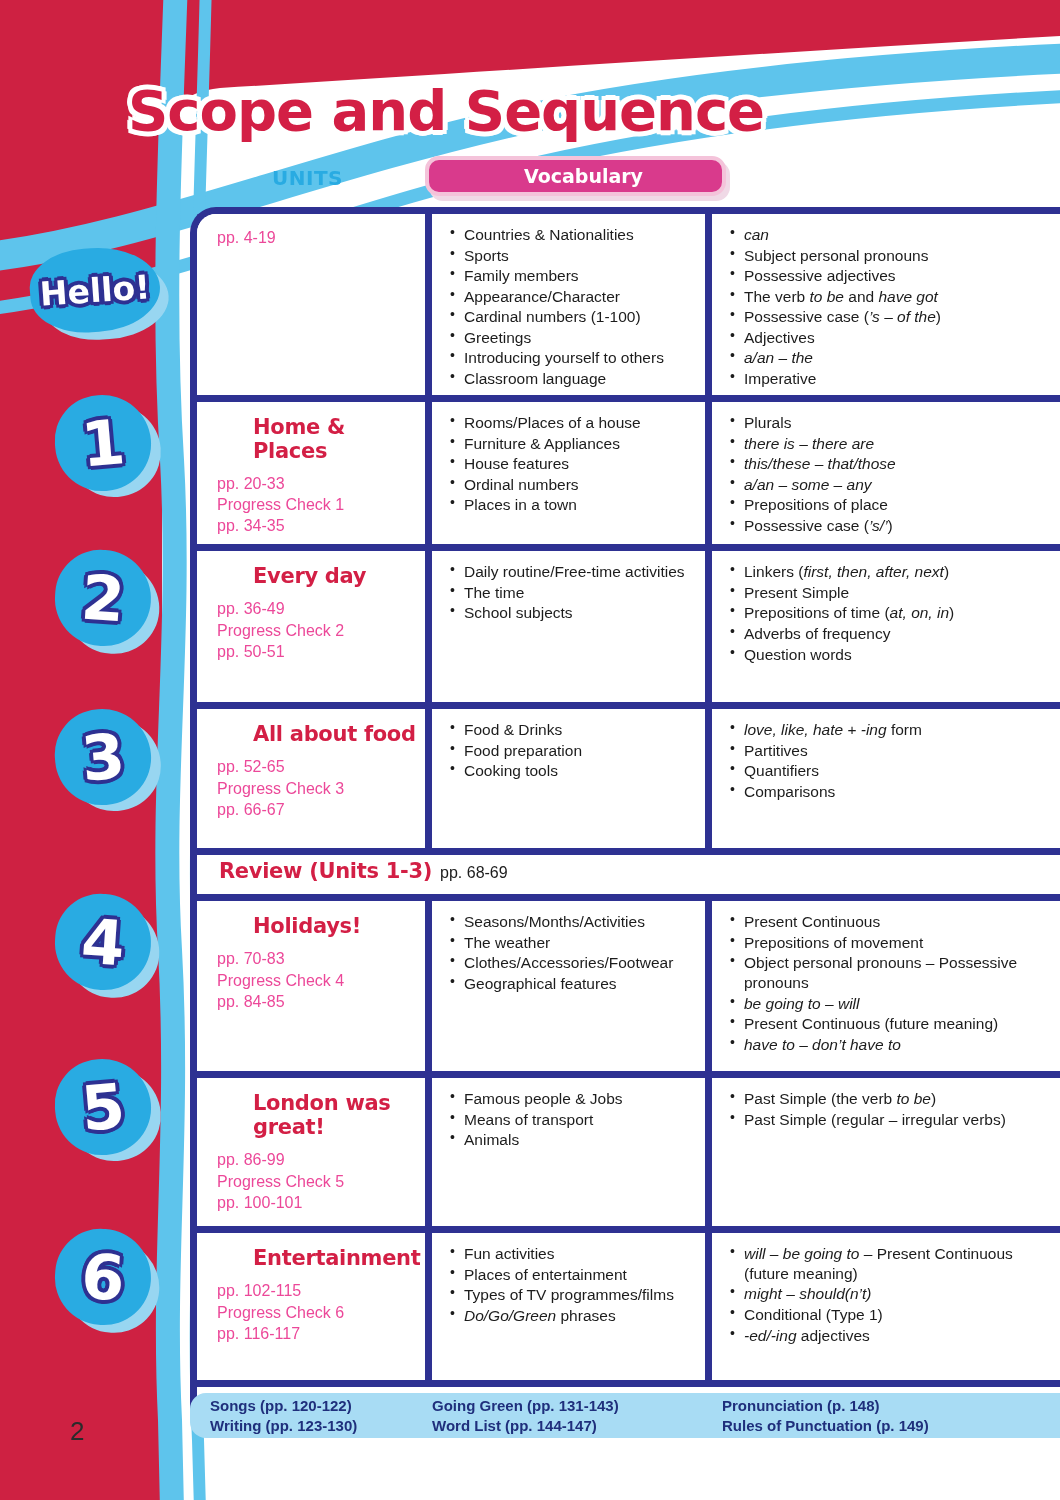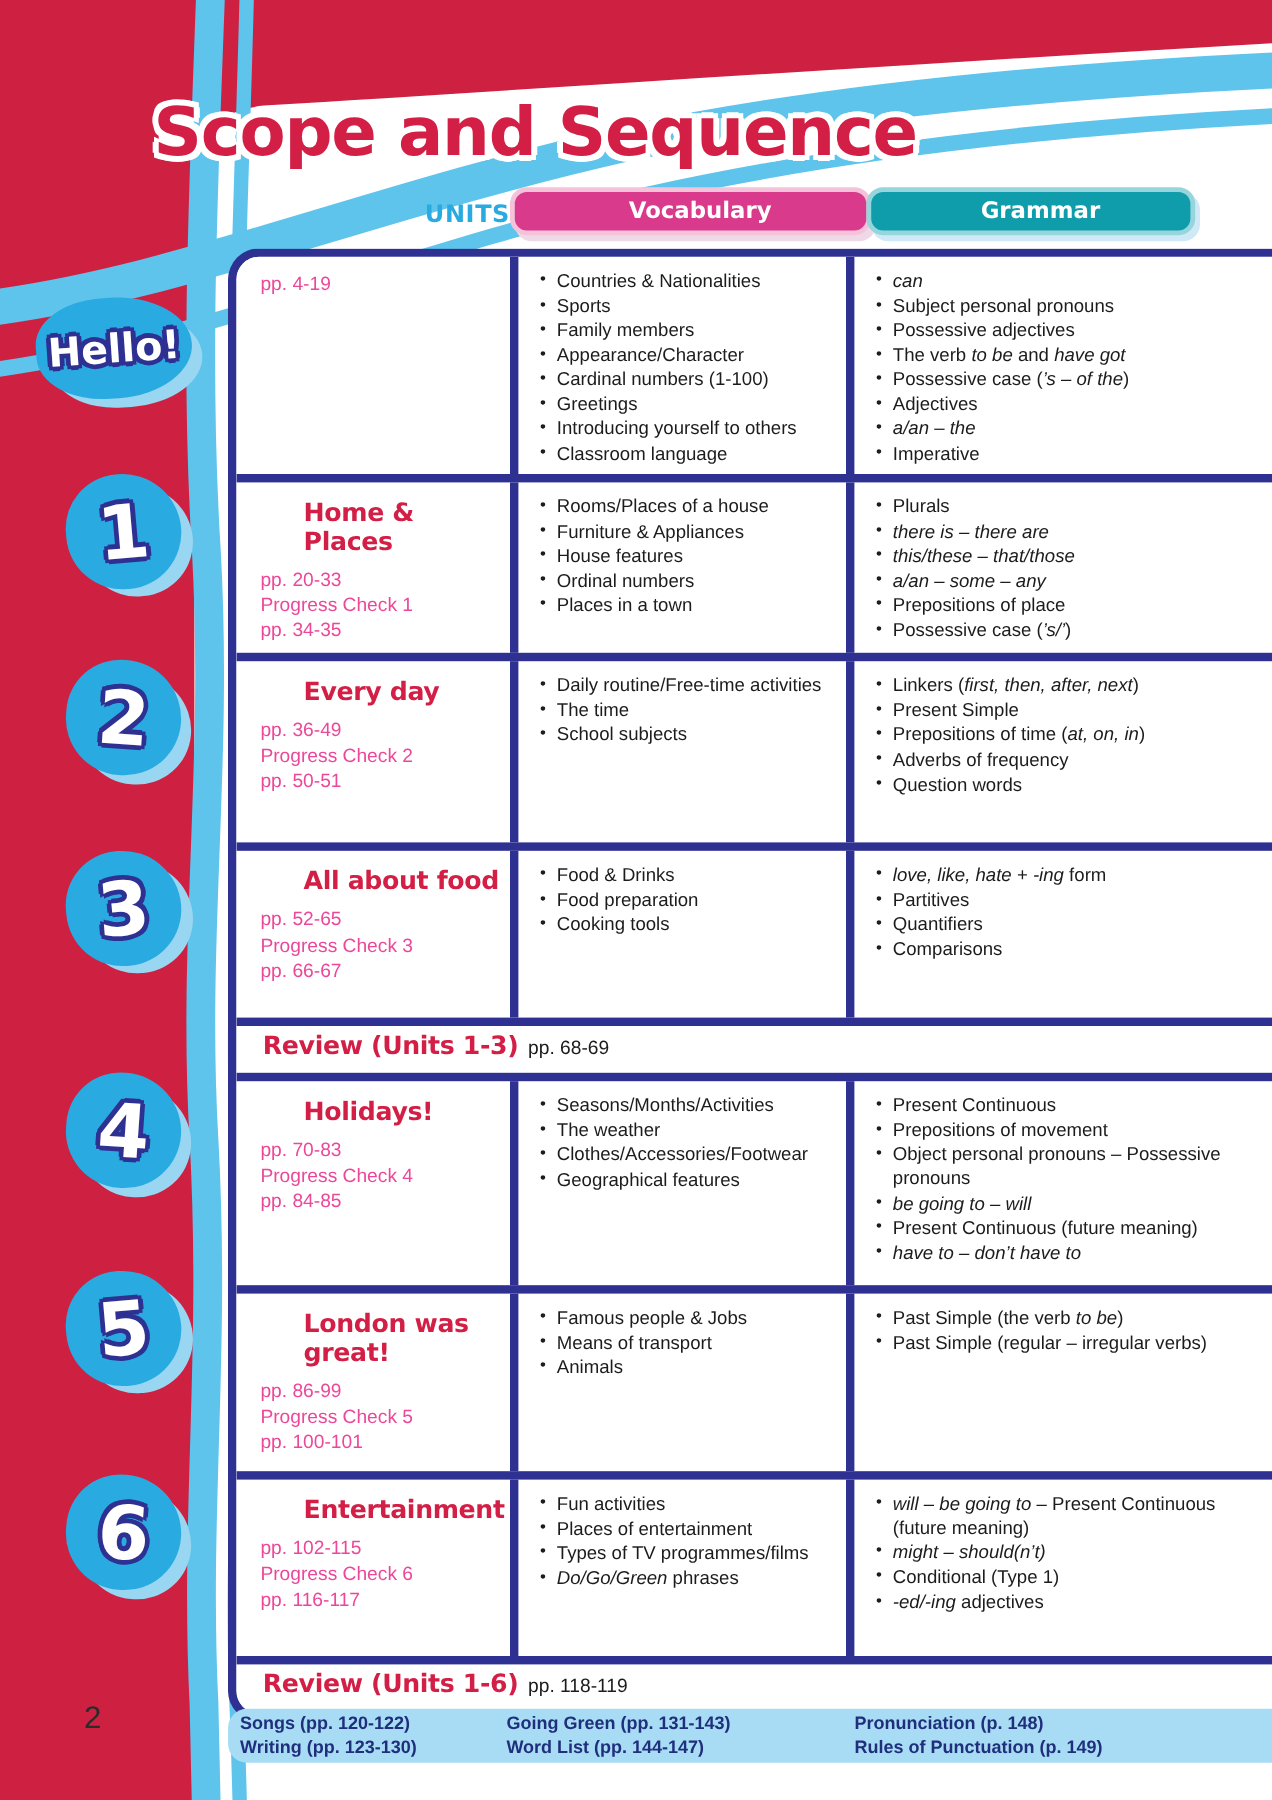--- a/index.html
+++ b/index.html
@@ -12,21 +12,21 @@
   
   .page-title{
     position:absolute; z-index:3; left:128px; top:78px;
     font-family:"DejaVu Sans",sans-serif; font-weight:bold;
     font-size:56px; letter-spacing:-1px; color:#d31f45; white-space:nowrap;
     text-shadow:-4px -4px 0 #fff,4px -4px 0 #fff,-4px 4px 0 #fff,4px 4px 0 #fff,
                  0 -5px 0 #fff,0 5px 0 #fff,-5px 0 0 #fff,5px 0 0 #fff;
   }
   .units-label{
     position:absolute; z-index:3; left:190px; top:166px; width:235px;
-    text-align:right; font-family:"DejaVu Sans",sans-serif; font-weight:bold;
+    text-align:center; font-family:"DejaVu Sans",sans-serif; font-weight:bold;
     font-size:20px; color:#29abe2; letter-spacing:0.5px;
   }
   .pill{
     position:absolute; z-index:3; top:156px; height:32px;
     border-radius:14px; color:#fff; font-family:"DejaVu Sans",sans-serif;
     font-weight:bold; font-size:19px; text-align:center; line-height:32px;padding-left:16px;
   }
   .pill-vocab{left:425px; width:277px; background:#d93a8c; border:4px solid #f4c3da;
     box-shadow:4px 5px 0 #f0d9e6;}
   .pill-gram{left:722px; width:250px; background:#0f9dab; border:4px solid #96d5db;
@@ -68,23 +68,23 @@
   }
   .t-row.review{display:block; padding:4px 0 3px 22px;}
   .review-title{
     font-family:"DejaVu Sans",sans-serif; font-weight:bold; font-size:21px;
     color:#d31f45; letter-spacing:-0.3px;
   }
   .review-pages{font-size:16px; color:#1c1c1c; margin-left:8px;}
 
   
   .footer{
-    position:absolute; z-index:3; left:190px; top:1424px; width:870px; height:45px;
+    position:absolute; z-index:3; left:190px; top:1393px; width:870px; height:45px;
     background:#a8dcf4; border-radius:16px 0 0 16px;
-    display:flex; align-items:center; box-sizing:border-box; padding-left:10px;
+    display:flex; align-items:center; box-sizing:border-box; padding-left:20px;
   }
   .footer-col{display:flex; flex-direction:column;}
   .footer-col:nth-child(1){width:222px;}
   .footer-col:nth-child(2){width:290px;}
   .footer-line{font-weight:bold; font-size:15px; line-height:20px; color:#1f2f7c;}
 
   .page-number{
     position:absolute; z-index:3; left:70px; top:1416px;
     font-size:26px; color:#2b2b2b;
   }
@@ -125,21 +125,20 @@
     <path d="M -20,258 C 140,240 300,170 520,120 C 700,82 900,66 1075,58" fill="none" stroke="#5ec4ec" stroke-width="30" stroke-linecap="round"></path>
     <path d="M -20,310 C 150,290 320,215 540,162 C 720,122 910,104 1075,96" fill="none" stroke="#5ec4ec" stroke-width="13" stroke-linecap="round"></path>
 
     <path d="M 176,-20 C 170,150 162,300 172,460 C 182,640 160,780 170,950 C 180,1130 162,1260 170,1420 L 172,1510" fill="none" stroke="#5ec4ec" stroke-width="24" stroke-linecap="round"></path>
     <path d="M 206,-20 C 202,160 192,320 200,480 C 208,660 190,800 198,970 C 206,1150 190,1280 198,1440 L 200,1510" fill="none" stroke="#5ec4ec" stroke-width="12" stroke-linecap="round"></path>
   </svg>
 
   <div class="page-title">Scope and Sequence</div>
   <div class="units-label">UNITS</div>
   <div class="pill pill-vocab">Vocabulary</div>
-  <div class="pill pill-gram">Grammar</div>
 
   <div class="badge hello-badge">
     <span class="hello-text">Hello!</span>
   </div>
   <div id="number-badges">
       <div class="badge num-badge" style="left: 55px; top: 395px;">
         <span class="num-text">1</span>
       </div>
       <div class="badge num-badge" style="left: 55px; top: 550px;">
         <span class="num-text">2</span>

